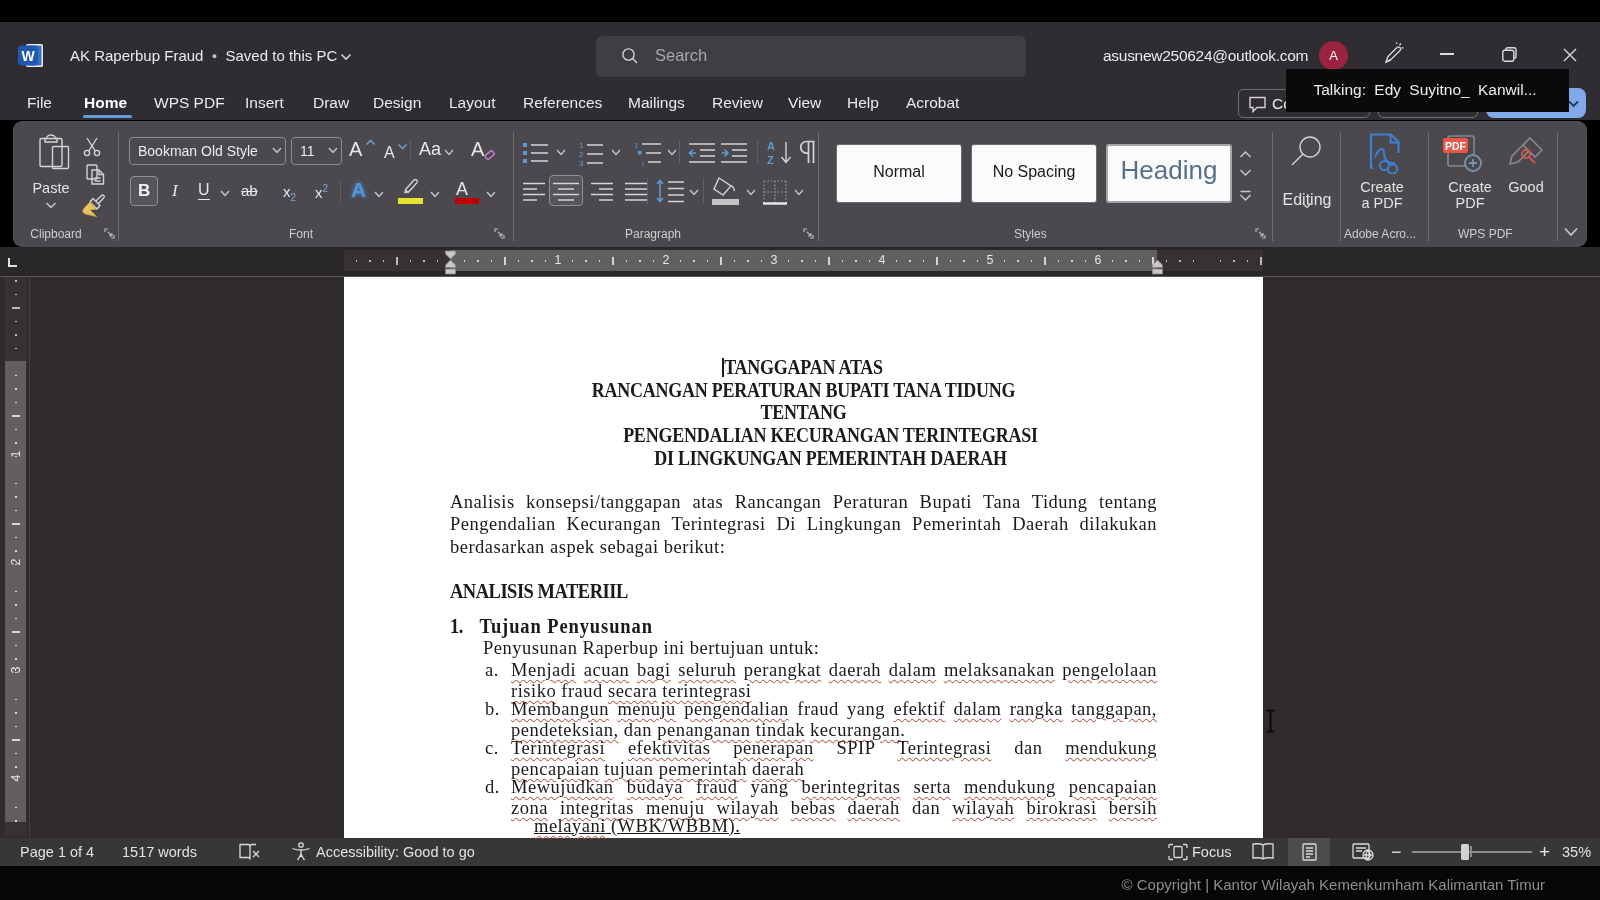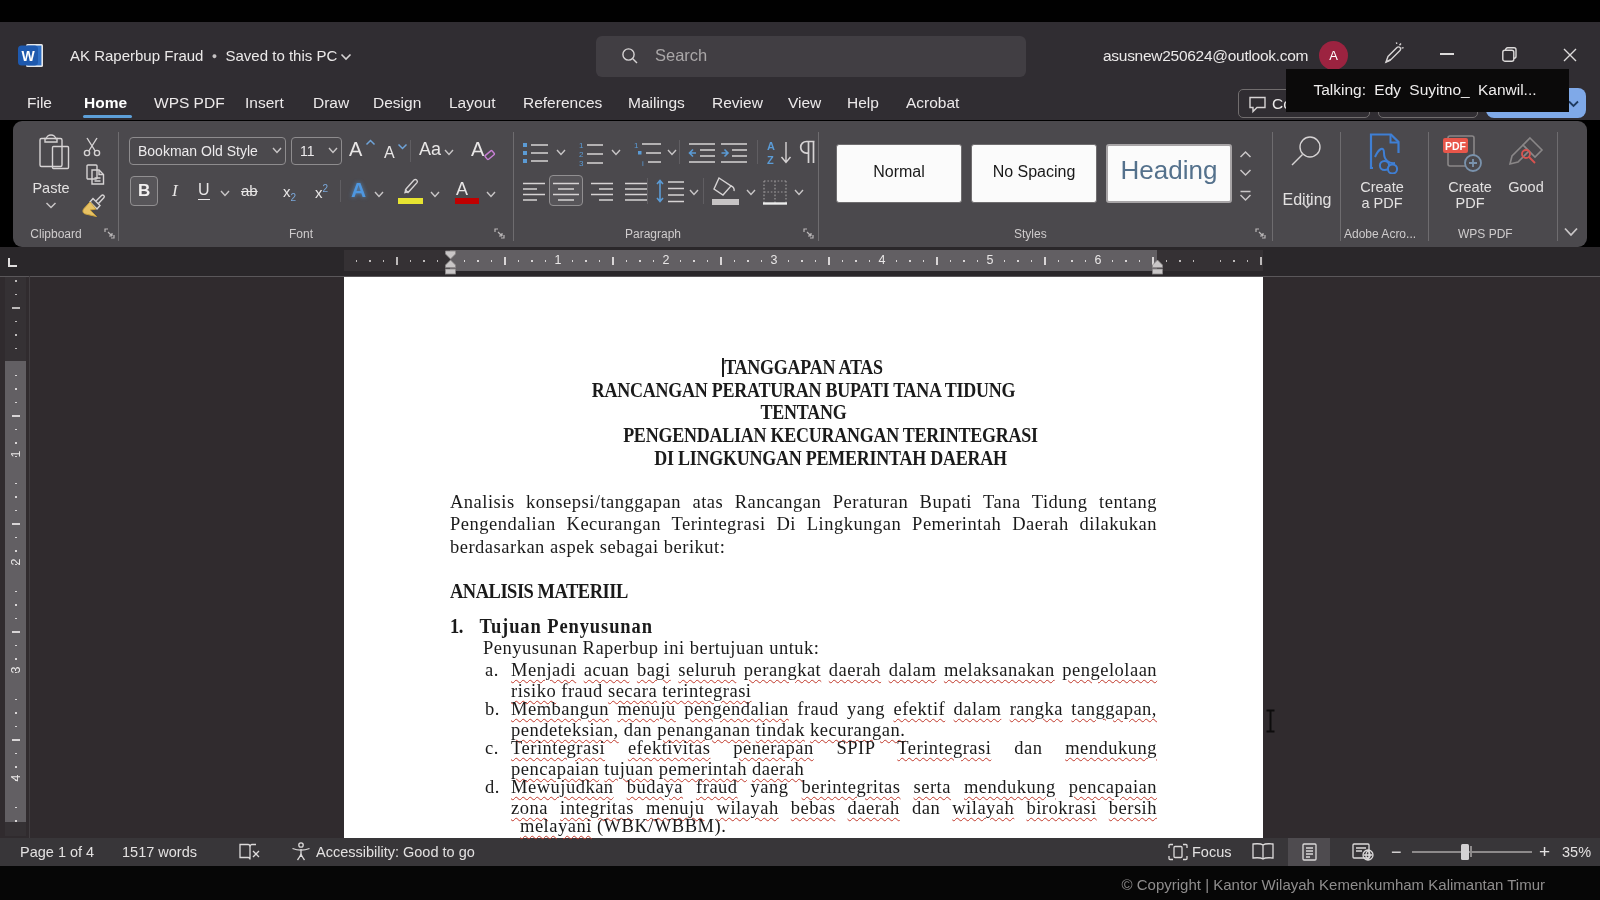--- a/index.html
+++ b/index.html
@@ -505,21 +505,21 @@
 <div class="dl" style="top:680.0px;left:511px;width:646px;"><span class="sq">risiko</span> fraud <span class="sq">secara</span> <span class="sq">terintegrasi</span></div>
 <div class="dl" style="top:698.1px;left:485px;width:40px;">b.</div>
 <div class="dl dj2" style="top:698.1px;left:511px;width:646px;"><span class="sq">Membangun</span> <span class="sq">menuju</span> <span class="sq">pengendalian</span> fraud yang <span class="sq">efektif</span> <span class="sq">dalam</span> <span class="sq">rangka</span> <span class="sq">tanggapan,</span></div>
 <div class="dl" style="top:719.0px;left:511px;width:646px;"><span class="sq">pendeteksian,</span> dan <span class="sq">penanganan</span> <span class="sq">tindak</span> <span class="sq">kecurangan.</span></div>
 <div class="dl" style="top:736.9px;left:485px;width:40px;">c.</div>
 <div class="dl dj2" style="top:736.9px;left:511px;width:646px;"><span class="sq">Terintegrasi</span> <span class="sq">efektivitas</span> <span class="sq">penerapan</span> SPIP <span class="sq">Terintegrasi</span> dan <span class="sq">mendukung</span></div>
 <div class="dl" style="top:758.0px;left:511px;width:646px;"><span class="sq">pencapaian</span> <span class="sq">tujuan</span> <span class="sq">pemerintah</span> <span class="sq">daerah</span></div>
 <div class="dl" style="top:775.7px;left:485px;width:40px;">d.</div>
 <div class="dl dj2" style="top:775.7px;left:511px;width:646px;"><span class="sq">Mewujudkan</span> <span class="sq">budaya</span> <span class="sq">fraud</span> yang <span class="sq">berintegritas</span> <span class="sq">serta</span> <span class="sq">mendukung</span> <span class="sq">pencapaian</span></div>
 <div class="dl dj2" style="top:797.0px;left:511px;width:646px;"><span class="sq">zona</span> <span class="sq">integritas</span> <span class="sq">menuju</span> <span class="sq">wilayah</span> <span class="sq">bebas</span> <span class="sq">daerah</span> dan <span class="sq">wilayah</span> <span class="sq">birokrasi</span> <span class="sq">bersih</span></div>
-<div class="dl" style="top:814.5px;left:520px;width:646px;"><span class="sq">melayani</span> (WBK/WBBM).</div>
+<div class="dl" style="top:814.5px;left:534px;width:646px;text-decoration:underline;"><span class="sq">melayani</span> (WBK/WBBM).</div>
 <div class="abs" style="left:722px;top:358px;width:1.5px;height:18.5px;background:#1c1c1c;"></div>
 <svg class="abs" style="left:1264px;top:709px" width="14" height="24" viewBox="0 0 14 24">
 <path d="M2.5 1.5 h4 m0 0 h4 M6.5 1.5 V 22.5 M2.5 22.5 h4 m0 0 h4" stroke="#0d0c0c" stroke-width="2" fill="none"></path>
 </svg>
 
 <div class="abs st" style="left:20px;top:844px;">Page 1 of 4</div>
 <div class="abs st" style="left:122px;top:844px;">1517 words</div>
 <svg class="abs" style="left:238px;top:842px" width="24" height="20" viewBox="0 0 24 20">
 <path d="M2 2.5 h8 a2 2 0 0 1 2 2 v13 a2 2 0 0 0 -2 -2 h-8 Z" class="stic"></path>
 <path d="M12 4.5 a2 2 0 0 1 2 -2 h4" class="stic"></path>

